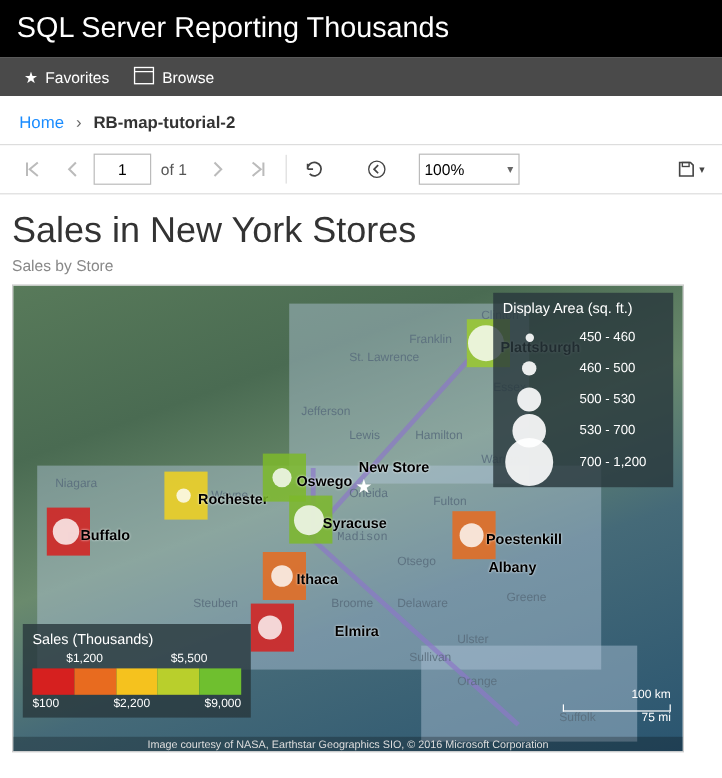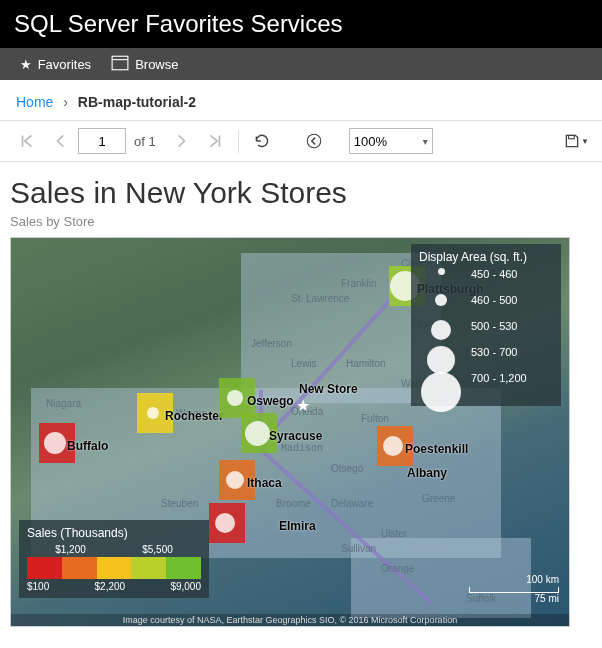--- a/index.html
+++ b/index.html
@@ -25,38 +25,38 @@
   .map-bg { position: absolute; inset: 0; background: linear-gradient(160deg,#587a5a 0%,#4a6b52 25%,#6a8a6d 45%,#456a78 65%,#2a5570 100%); }
   .state { position: absolute; background: rgba(180,200,220,0.45); }
   .county-label { position: absolute; font-size: 10px; color: rgba(90,110,125,0.9); pointer-events:none; }
   .store-rect { position: absolute; width: 36px; height: 40px; opacity: 0.85; }
   .store-dot { position: absolute; background: #fff; border-radius: 50%; opacity: 0.8; }
   .store-label { position: absolute; font-size: 12px; font-weight: 700; color: #000; text-shadow: 0 0 2px #fff; pointer-events:none; }
   .route { position: absolute; background: rgba(140,120,200,0.7); transform-origin: left center; height: 4px; }
   .star { position:absolute; color:#fff; font-size:16px; }
   .legend-size { position: absolute; right: 8px; top: 6px; width: 150px; background: rgba(40,55,60,0.8); color: #fff; padding: 6px 8px 8px; font-size: 11px; }
   .legend-size h4 { font-weight: 400; font-size: 12px; margin-bottom: 4px; }
-  .ls-row { display: flex; align-items: flex-start; gap: 8px; height: 26px; }
+  .ls-row { display: flex; align-items: center; gap: 20px; height: 26px; }
   .ls-bubble { background: #fff; border-radius: 50%; opacity: 0.9; }
   .legend-color { position: absolute; left: 8px; bottom: 28px; width: 190px; background: rgba(40,55,60,0.8); color: #fff; padding: 6px 8px 6px; font-size: 11px; }
   .lc-title { font-size: 12px; margin-bottom: 4px; }
   .lc-scale { display: flex; height: 22px; margin-bottom: 2px; }
   .lc-cell { flex: 1; }
   .lc-labels-top { display: flex; justify-content: space-around; font-size: 10px; margin-bottom: 2px;}
   .lc-labels-bot { display: flex; justify-content: space-between; font-size: 10px;}
   .scale-bar { position: absolute; right: 10px; bottom: 22px; color: #fff; font-size: 10px; text-align: right; }
   .sb-line { height: 6px; border: 1px solid #fff; border-top: none; width: 90px; margin-top: 2px; }
   .attrib { position: absolute; left: 0; right: 0; bottom: 0; background: rgba(0,0,0,0.25); color: #ddd; font-size: 9px; text-align: center; padding: 1px 0; }
   svg { width: 18px; height: 18px; }
 </style>
 </head>
 <body>
 
 <div class="header">
-  <span>SQL Server Favorites Services</span>
+  <span>SQL Server Reporting Thousands</span>
 </div>
 
 <div class="navbar">
   <div class="nav-item">
     <span>★</span>
     <span>Favorites</span>
   </div>
   <div class="nav-item">
     <span>
       <svg viewBox="0 0 16 16">

